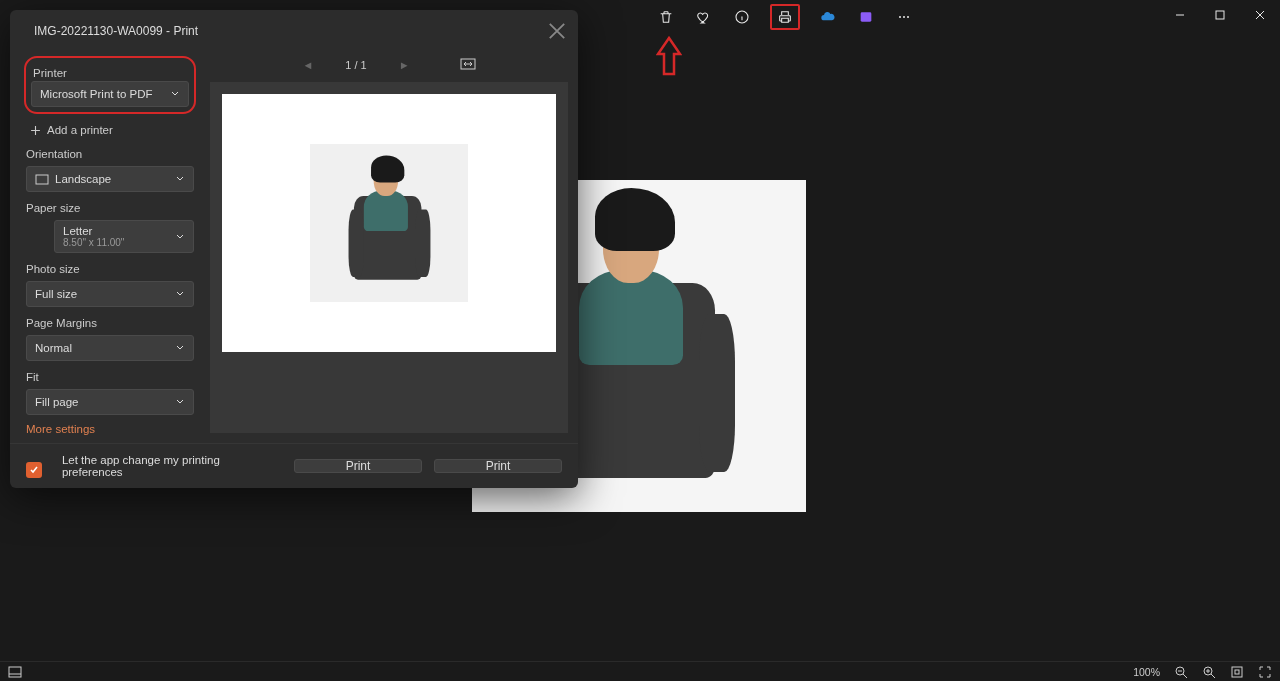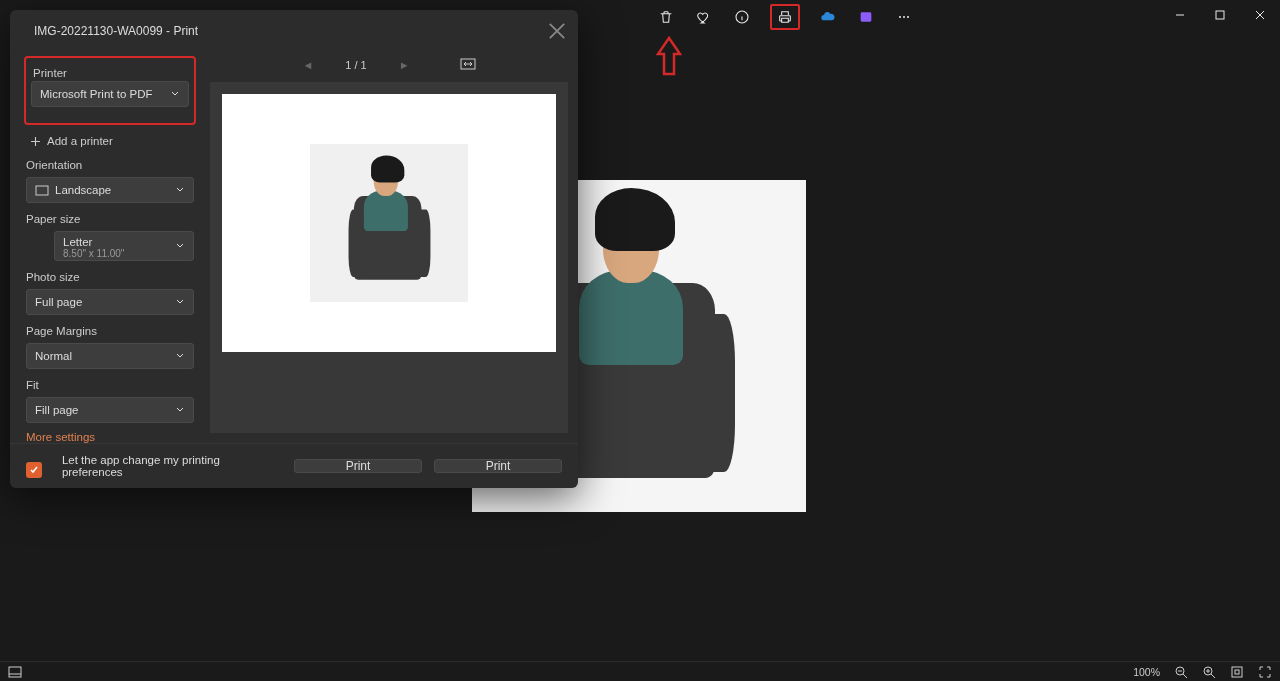--- a/index.html
+++ b/index.html
@@ -41,21 +41,21 @@
 
 .section-label { font-size: 11.5px; color: #ccc; margin-top: 4px; }
 .dropdown { background: #3d3d3d; border: 1px solid #4a4a4a; border-radius: 3px; padding: 5px 8px; display: flex; align-items: center; justify-content: space-between; cursor: pointer; font-size: 11.5px; color: #ddd; position: relative; min-height: 26px; }
 .dropdown.tall { flex-direction: column; align-items: flex-start; padding: 4px 8px; margin-left: 28px; }
 .dropdown.tall .chev { position: absolute; right: 8px; top: 50%; transform: translateY(-50%); }
 .dropdown-sub { font-size: 10px; color: #999; }
 .dropdown-icon { margin-right: 6px; color: #ccc; display: inline-flex; }
 .dd-left { display: flex; align-items: center; }
 .chev svg { width: 10px; height: 10px; }
 
-.printer-highlight { border: 2px solid #d52828; border-radius: 4px; padding: 1px; margin: -2px -2px 0 -2px; }
+.printer-highlight { border: 2px solid #d52828; border-radius: 13px; padding: 1px; margin: -2px -2px 0 -2px; }
 
 .add-printer { display: flex; align-items: center; gap: 6px; font-size: 11.5px; color: #ccc; padding: 4px 0 2px 4px; cursor: pointer; }
 .link-orange { color: #e08050; font-size: 11.5px; cursor: pointer; margin-top: 2px; }
 
 .dialog-footer { display: flex; align-items: center; padding: 10px 16px; gap: 12px; border-top: 1px solid rgba(255,255,255,.05); }
 .checkbox-row { display: flex; align-items: flex-end; gap: 20px; flex: 1; font-size: 11.5px; color: #ddd; }
 .checkbox { width: 16px; height: 16px; background: #e06030; border-radius: 3px; display: flex; align-items: center; justify-content: center; }
 .checkbox svg { width: 10px; height: 10px; }
 .footer-btn { flex: 0 0 128px; height: 14px; background: #3d3d3d; border: 1px solid #4a4a4a; border-radius: 3px; color: #ddd; font-size: 12px; display: flex; align-items: center; justify-content: center; cursor: pointer; }
 
@@ -163,21 +163,21 @@
           <path d="M1 1l8 8M9 1l-8 8"></path>
         </svg>
     </div>
   </div>
 
   <div class="dialog-body">
     <div class="left-panel">
 
       <div class="printer-highlight">
         <div class="section-label" style="padding:4px 6px 2px 6px">Printer</div>
-        <div class="dropdown" style="margin:0 4px 15px 4px">
+        <div class="dropdown" style="margin:0 4px 4px 4px">
           <span>Microsoft Print to PDF</span>
           <span class="chev"><svg viewBox="0 0 10 10" fill="none" stroke="currentColor">
                 <path d="M2 4l3 3 3-3"></path>
               </svg></span>
         </div>
       </div>
 
       <div class="add-printer">
         <svg width="11" height="11" viewBox="0 0 10 10" stroke="currentColor">
             <path d="M5 1v8M1 5h8"></path>
@@ -204,21 +204,21 @@
       <div class="dropdown tall">
         <span>Letter</span>
         <span class="dropdown-sub">8.50" x 11.00"</span>
         <span class="chev"><svg viewBox="0 0 10 10" fill="none" stroke="currentColor">
               <path d="M2 4l3 3 3-3"></path>
             </svg></span>
       </div>
 
       <div class="section-label">Photo size</div>
       <div class="dropdown">
-        <span>Full page</span>
+        <span>Full size</span>
         <span class="chev"><svg viewBox="0 0 10 10" fill="none" stroke="currentColor">
               <path d="M2 4l3 3 3-3"></path>
             </svg></span>
       </div>
 
       <div class="section-label">Page Margins</div>
       <div class="dropdown">
         <span>Normal</span>
         <span class="chev"><svg viewBox="0 0 10 10" fill="none" stroke="currentColor">
               <path d="M2 4l3 3 3-3"></path>

